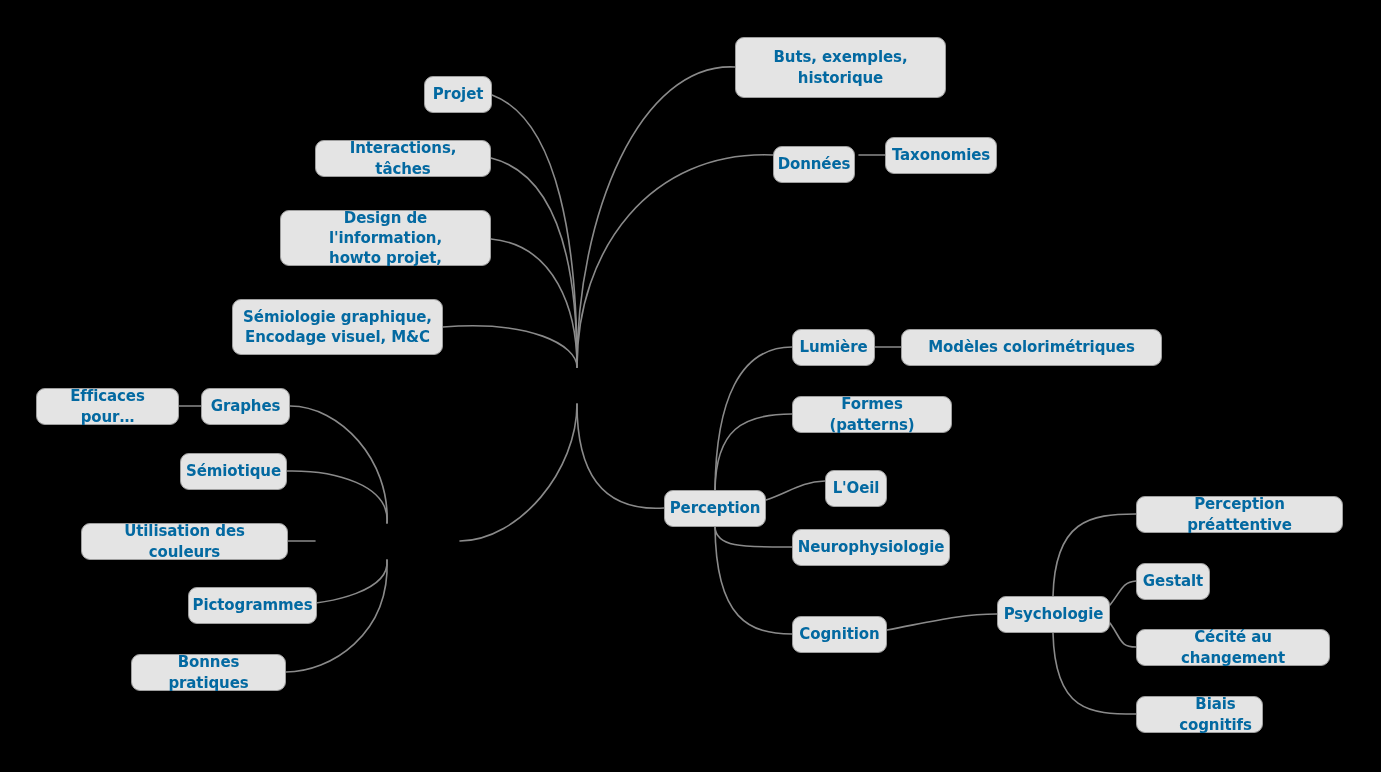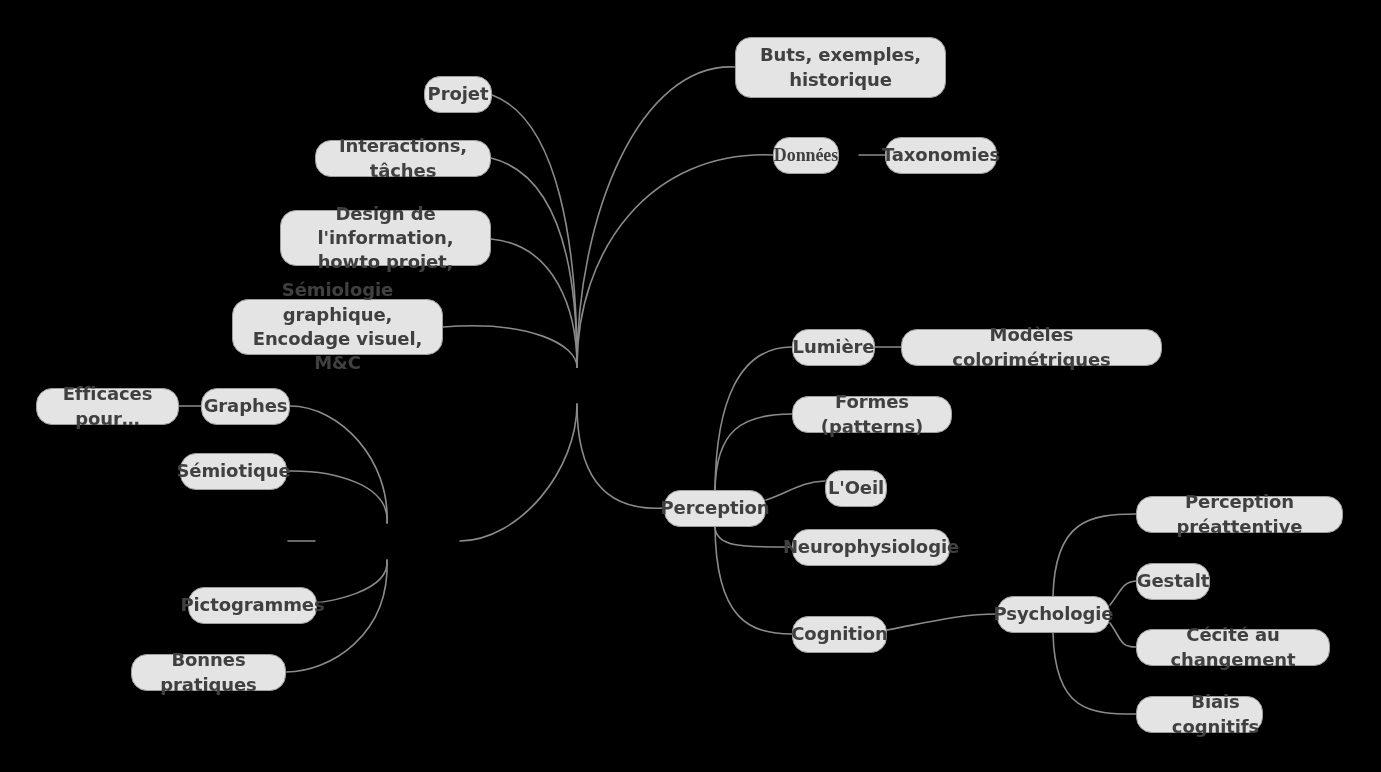--- a/index.html
+++ b/index.html
@@ -24,24 +24,24 @@
   }
   .node {
     position: absolute;
     box-sizing: border-box;
     display: flex;
     align-items: center;
     justify-content: center;
     text-align: center;
     background: #e4e4e4;
     border: 1.6px solid #9e9e9e;
-    border-radius: 16px;
-    color: #404040;
+    border-radius: 9px;
+    color: #0369a1;
     font-weight: bold;
-    font-size: 18px;
+    font-size: 15px;
     line-height: 1.35;
     padding: 0 10px;
     white-space: pre-line;
     letter-spacing: -0.1px;
   }
   .node.root {
     background: #29abe2;
     border-color: #7a7a7a;
     color: #4a4a4a;
     font-size: 14.5px;
@@ -81,25 +81,26 @@
       <path d="M 1053,633 C 1055,712 1090,714 1136,714" fill="none" stroke="#8a8a8a" stroke-width="1.6" stroke-linecap="round"></path>
     </svg>
     <div class="node" style="left: 424px; top: 76px; width: 68px; height: 37px;">Projet</div>
     <div class="node" style="left: 315px; top: 140px; width: 176px; height: 37px;">Interactions, tâches</div>
     <div class="node" style="left: 232px; top: 299px; width: 211px; height: 56px;">Sémiologie graphique,
 Encodage visuel, M&amp;C</div>
     <div class="node" style="left: 280px; top: 210px; width: 211px; height: 56px;">Design de l'information,
 howto projet,</div>
     <div class="node" style="left: 735px; top: 37px; width: 211px; height: 61px;">Buts, exemples,
 historique</div>
-    <div class="node" style="left: 773px; top: 137px; width: 66px; height: 37px; font-family: Liberation Serif, serif;">Données</div>
+    <div class="node" style="left: 773px; top: 146px; width: 82px; height: 37px;">Données</div>
     <div class="node" style="left: 885px; top: 137px; width: 112px; height: 37px;">Taxonomies</div>
     <div class="node" style="left: 36px; top: 388px; width: 143px; height: 37px;">Efficaces pour…</div>
     <div class="node" style="left: 201px; top: 388px; width: 89px; height: 37px;">Graphes</div>
     <div class="node" style="left: 180px; top: 453px; width: 107px; height: 37px;">Sémiotique</div>
+    <div class="node" style="left: 81px; top: 523px; width: 207px; height: 37px;">Utilisation des couleurs</div>
     <div class="node" style="left: 156px; top: 587px; width: 129px; height: 37px; margin-left: 32px;">Pictogrammes</div>
     <div class="node" style="left: 131px; top: 654px; width: 155px; height: 37px;">Bonnes pratiques</div>
     <div class="node" style="left: 664px; top: 490px; width: 102px; height: 37px;">Perception</div>
     <div class="node" style="left: 792px; top: 329px; width: 83px; height: 37px;">Lumière</div>
     <div class="node" style="left: 901px; top: 329px; width: 261px; height: 37px;">Modèles colorimétriques</div>
     <div class="node" style="left: 792px; top: 396px; width: 160px; height: 37px;">Formes (patterns)</div>
     <div class="node" style="left: 825px; top: 470px; width: 62px; height: 37px;">L'Oeil</div>
     <div class="node" style="left: 792px; top: 529px; width: 158px; height: 37px;">Neurophysiologie</div>
     <div class="node" style="left: 792px; top: 616px; width: 95px; height: 37px;">Cognition</div>
     <div class="node" style="left: 997px; top: 596px; width: 113px; height: 37px;">Psychologie</div>

